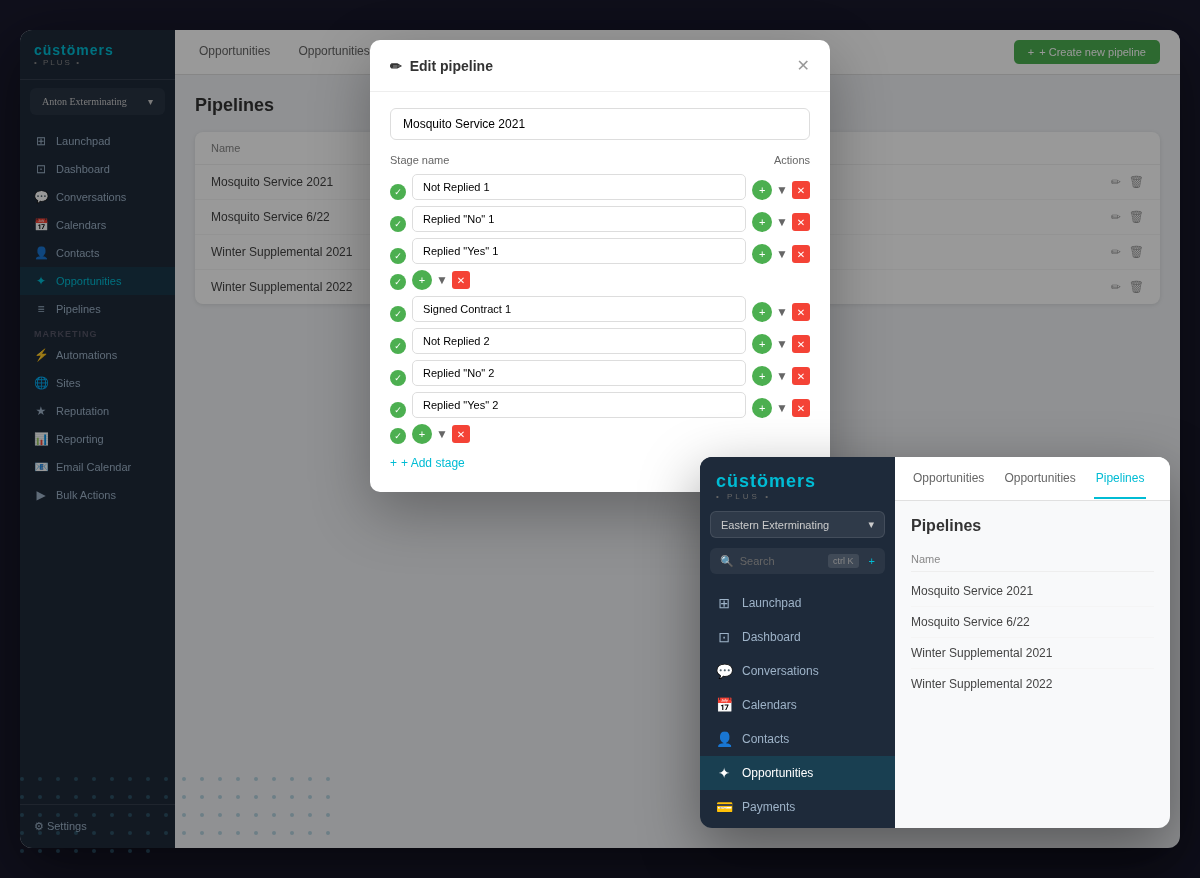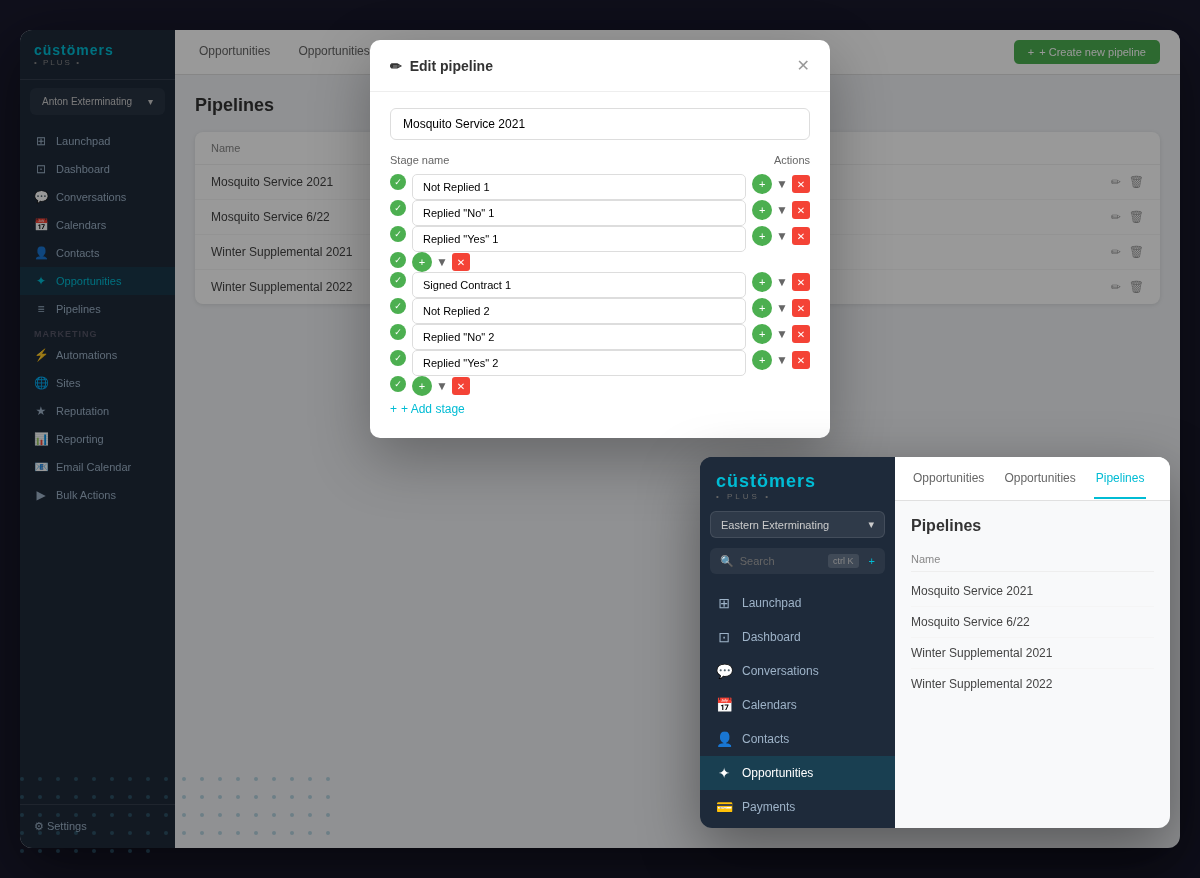--- a/index.html
+++ b/index.html
@@ -55,20 +55,21 @@
       background: rgba(255,255,255,0.05);
       margin: 8px 10px;
       border-radius: 6px;
       display: flex;
       align-items: center;
       justify-content: space-between;
     }
     .sidebar-company span {
       color: #ccc;
       font-size: 10px;
+      font-family: Liberation Serif, serif;
     }
     .sidebar-nav {
       flex: 1;
       padding: 4px 0;
     }
     .nav-item {
       display: flex;
       align-items: center;
       padding: 7px 14px;
       color: #9eb3c8;
@@ -255,21 +256,22 @@
     .stages-col-name {
       font-size: 11px;
       color: #666;
     }
     .stages-col-actions {
       font-size: 11px;
       color: #666;
     }
     .stage-row {
       display: flex;
-      align-items: flex-start;
+      align-items: flex-end;
+      margin-bottom: 6px;
       gap: 6px;
     }
     .stage-check {
       width: 16px;
       height: 16px;
       background: #4caf50;
       border-radius: 50%;
       display: flex;
       align-items: center;
       justify-content: center;

